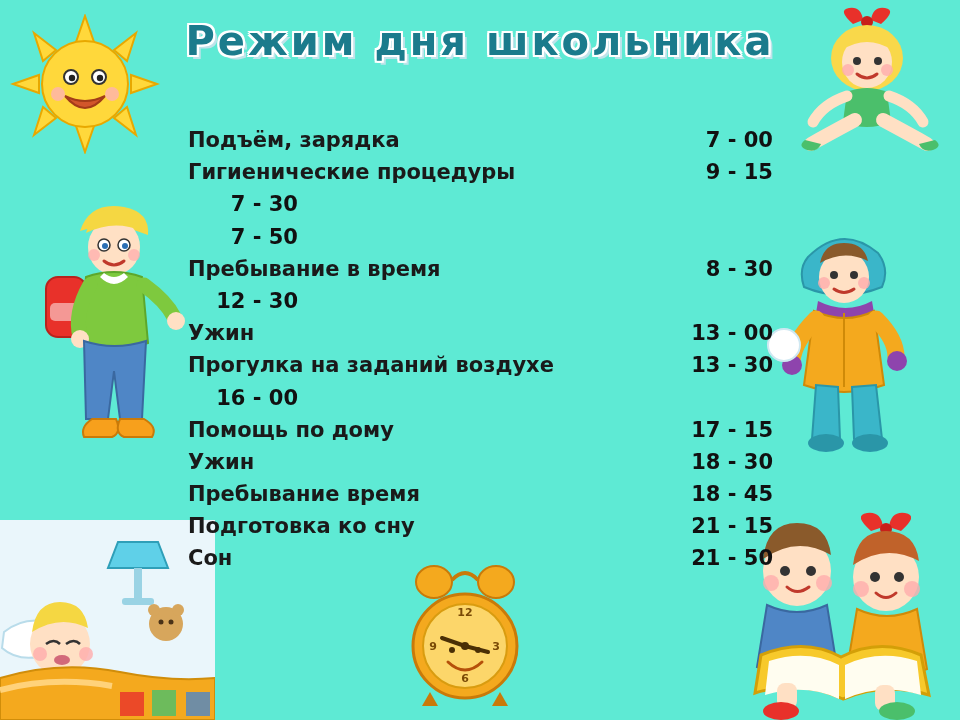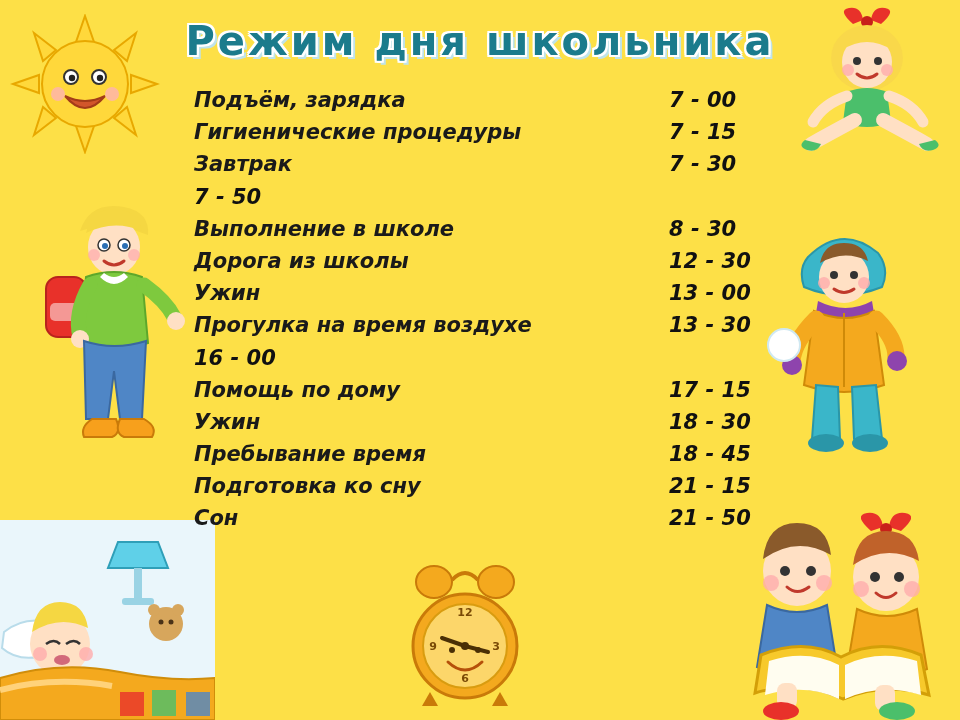--- a/index.html
+++ b/index.html
@@ -10,21 +10,21 @@
     width: 960px;
     height: 720px;
     overflow: hidden;
     font-family: "Liberation Sans", sans-serif;
     background: #ffffff;
   }
   #poster {
     position: relative;
     width: 960px;
     height: 720px;
-    background: #fde047;
+    background: #5eead4;
     overflow: hidden;
   }
 
   
   .title {
     position: absolute;
     top: 18px;
     left: 0;
     width: 960px;
     text-align: center;
@@ -38,45 +38,46 @@
        2px 2px 0 #ffffff, -2px 2px 0 #ffffff, 2px -2px 0 #ffffff, -2px -2px 0 #ffffff,
        4px 4px 0 #bfe3ea;
     z-index: 6;
     white-space: nowrap;
   }
 
   
   .schedule {
     position: absolute;
     top: 88px;
-    left: 194px;
+    left: 188px;
     width: 585px;
     z-index: 5;
-    font-style: italic;
   }
   .row {
     display: flex;
     align-items: baseline;
     height: 32.2px;
   }
   .activity {
     flex: 1 1 auto;
     font-family: "DejaVu Sans", sans-serif;
     font-size: 21px;
     font-weight: bold;
     color: #1a1a1a;
     white-space: nowrap;
   }
   .time {
     flex: 0 0 110px;
+    text-align: right;
     font-family: "DejaVu Sans", sans-serif;
     font-size: 21px;
     font-weight: bold;
     color: #111111;
     white-space: nowrap;
+    margin-top: 40px;
   }
 
   
   .art { position: absolute; z-index: 2; }
 
   
   .sun { left: 10px; top: 14px; width: 150px; height: 140px; }
 
   
   .girl-tr { right: 10px; top: 6px; width: 155px; height: 165px; }
@@ -323,43 +324,41 @@
     </svg>
   </div>
 
   <div class="schedule">
     <div class="row">
       <span class="activity">Подъём, зарядка</span>
       <span class="time">7 - 00</span>
     </div>
     <div class="row">
       <span class="activity">Гигиенические процедуры</span>
-      <span class="time">7 - 15</span>
-    </div>
-    <div class="row">
-      <span class="activity">Завтрак</span>
+      <span class="time">9 - 15</span>
+    </div>
+    <div class="row">
       <span class="time">7 - 30</span>
     </div>
     <div class="row">
       <span class="time">7 - 50</span>
     </div>
     <div class="row">
-      <span class="activity">Выполнение в школе</span>
+      <span class="activity">Пребывание в время</span>
       <span class="time">8 - 30</span>
     </div>
     <div class="row">
-      <span class="activity">Дорога из школы</span>
       <span class="time">12 - 30</span>
     </div>
     <div class="row">
       <span class="activity">Ужин</span>
       <span class="time">13 - 00</span>
     </div>
     <div class="row">
-      <span class="activity">Прогулка на время воздухе</span>
+      <span class="activity">Прогулка на заданий воздухе</span>
       <span class="time">13 - 30</span>
     </div>
     <div class="row">
       <span class="time">16 - 00</span>
     </div>
     <div class="row">
       <span class="activity">Помощь по дому</span>
       <span class="time">17 - 15</span>
     </div>
     <div class="row">

